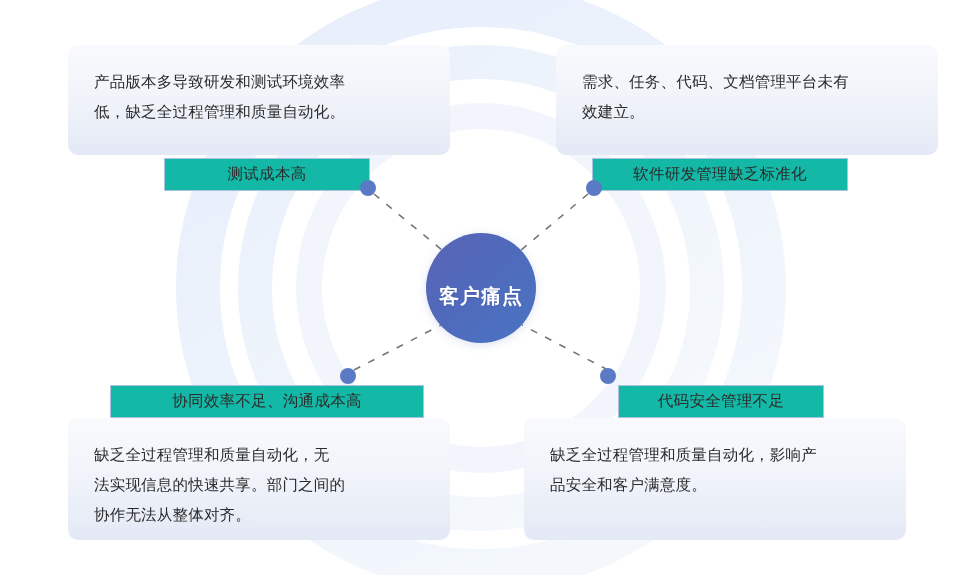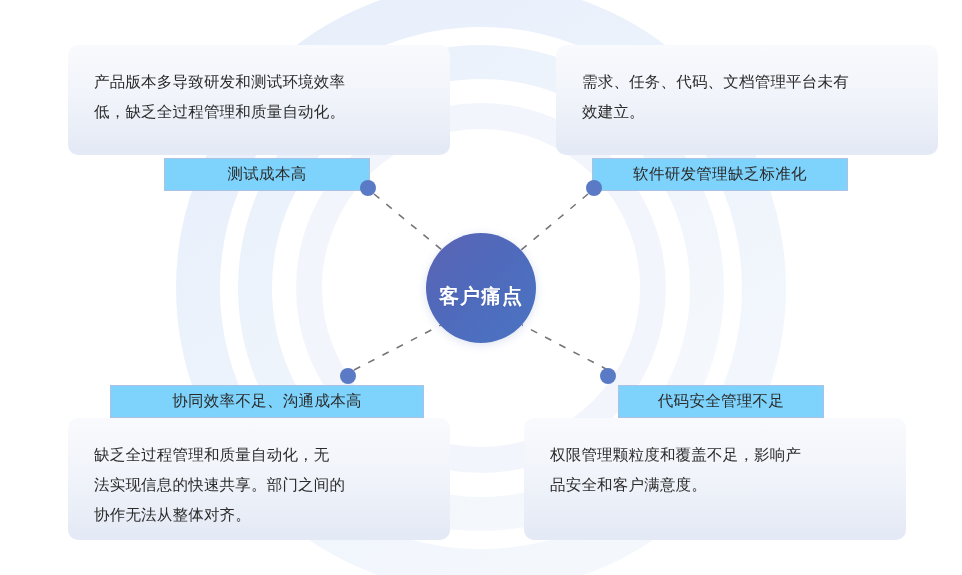--- a/index.html
+++ b/index.html
@@ -76,21 +76,21 @@
     letter-spacing: 0.2px;
   }
   #card-top-left   { left: 68px;  top: 45px;  width: 382px; height: 110px; }
   #card-top-right  { left: 556px; top: 45px;  width: 382px; height: 110px; }
   #card-bottom-left{ left: 68px;  top: 418px; width: 382px; height: 122px; }
   #card-bottom-right{left: 524px; top: 418px; width: 382px; height: 122px; }
 
   
   .chip {
     position: absolute;
-    background: #7dd3fc;
+    background: #14b8a6;
     border: 1px solid #adc2e3;
     box-sizing: border-box;
     display: flex;
     align-items: center;
     justify-content: center;
     height: 33px;
   }
   .chip-label {
     font-size: 15.5px;
     color: #2b2b2b;
@@ -174,18 +174,18 @@
     <div class="card-text">缺乏全过程管理和质量自动化，无
 法实现信息的快速共享。部门之间的
 协作无法从整体对齐。</div>
   </div>
   <div class="dot" id="dot-bottom-left"></div>
 
   <div class="chip" id="chip-bottom-right">
     <span class="chip-label">代码安全管理不足</span>
   </div>
   <div class="card" id="card-bottom-right">
-    <div class="card-text">权限管理颗粒度和覆盖不足，影响产
+    <div class="card-text">缺乏全过程管理和质量自动化，影响产
 品安全和客户满意度。</div>
   </div>
   <div class="dot" id="dot-bottom-right"></div>
 
 </div>
 
 </body></html>

